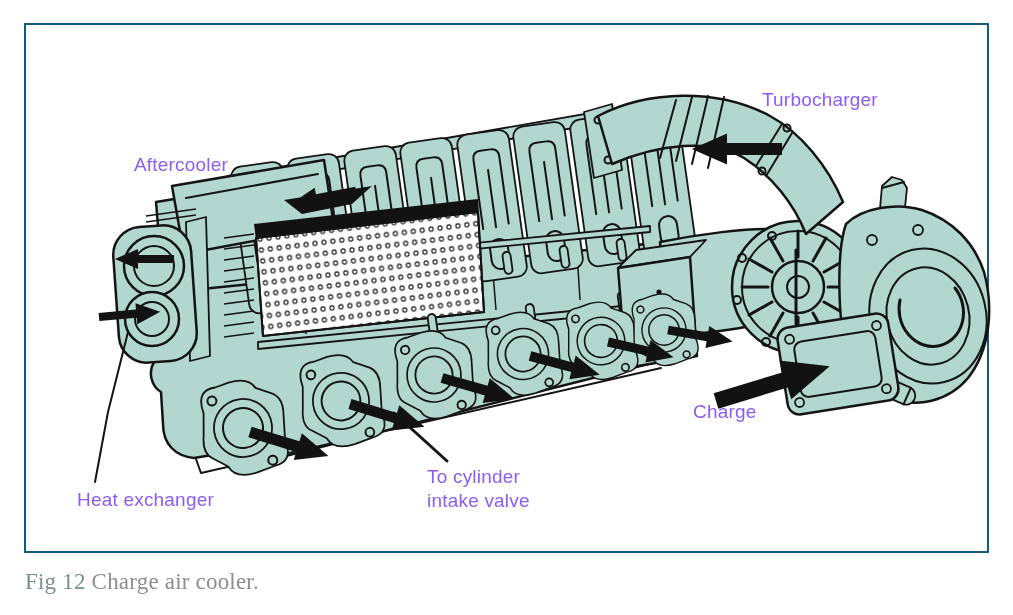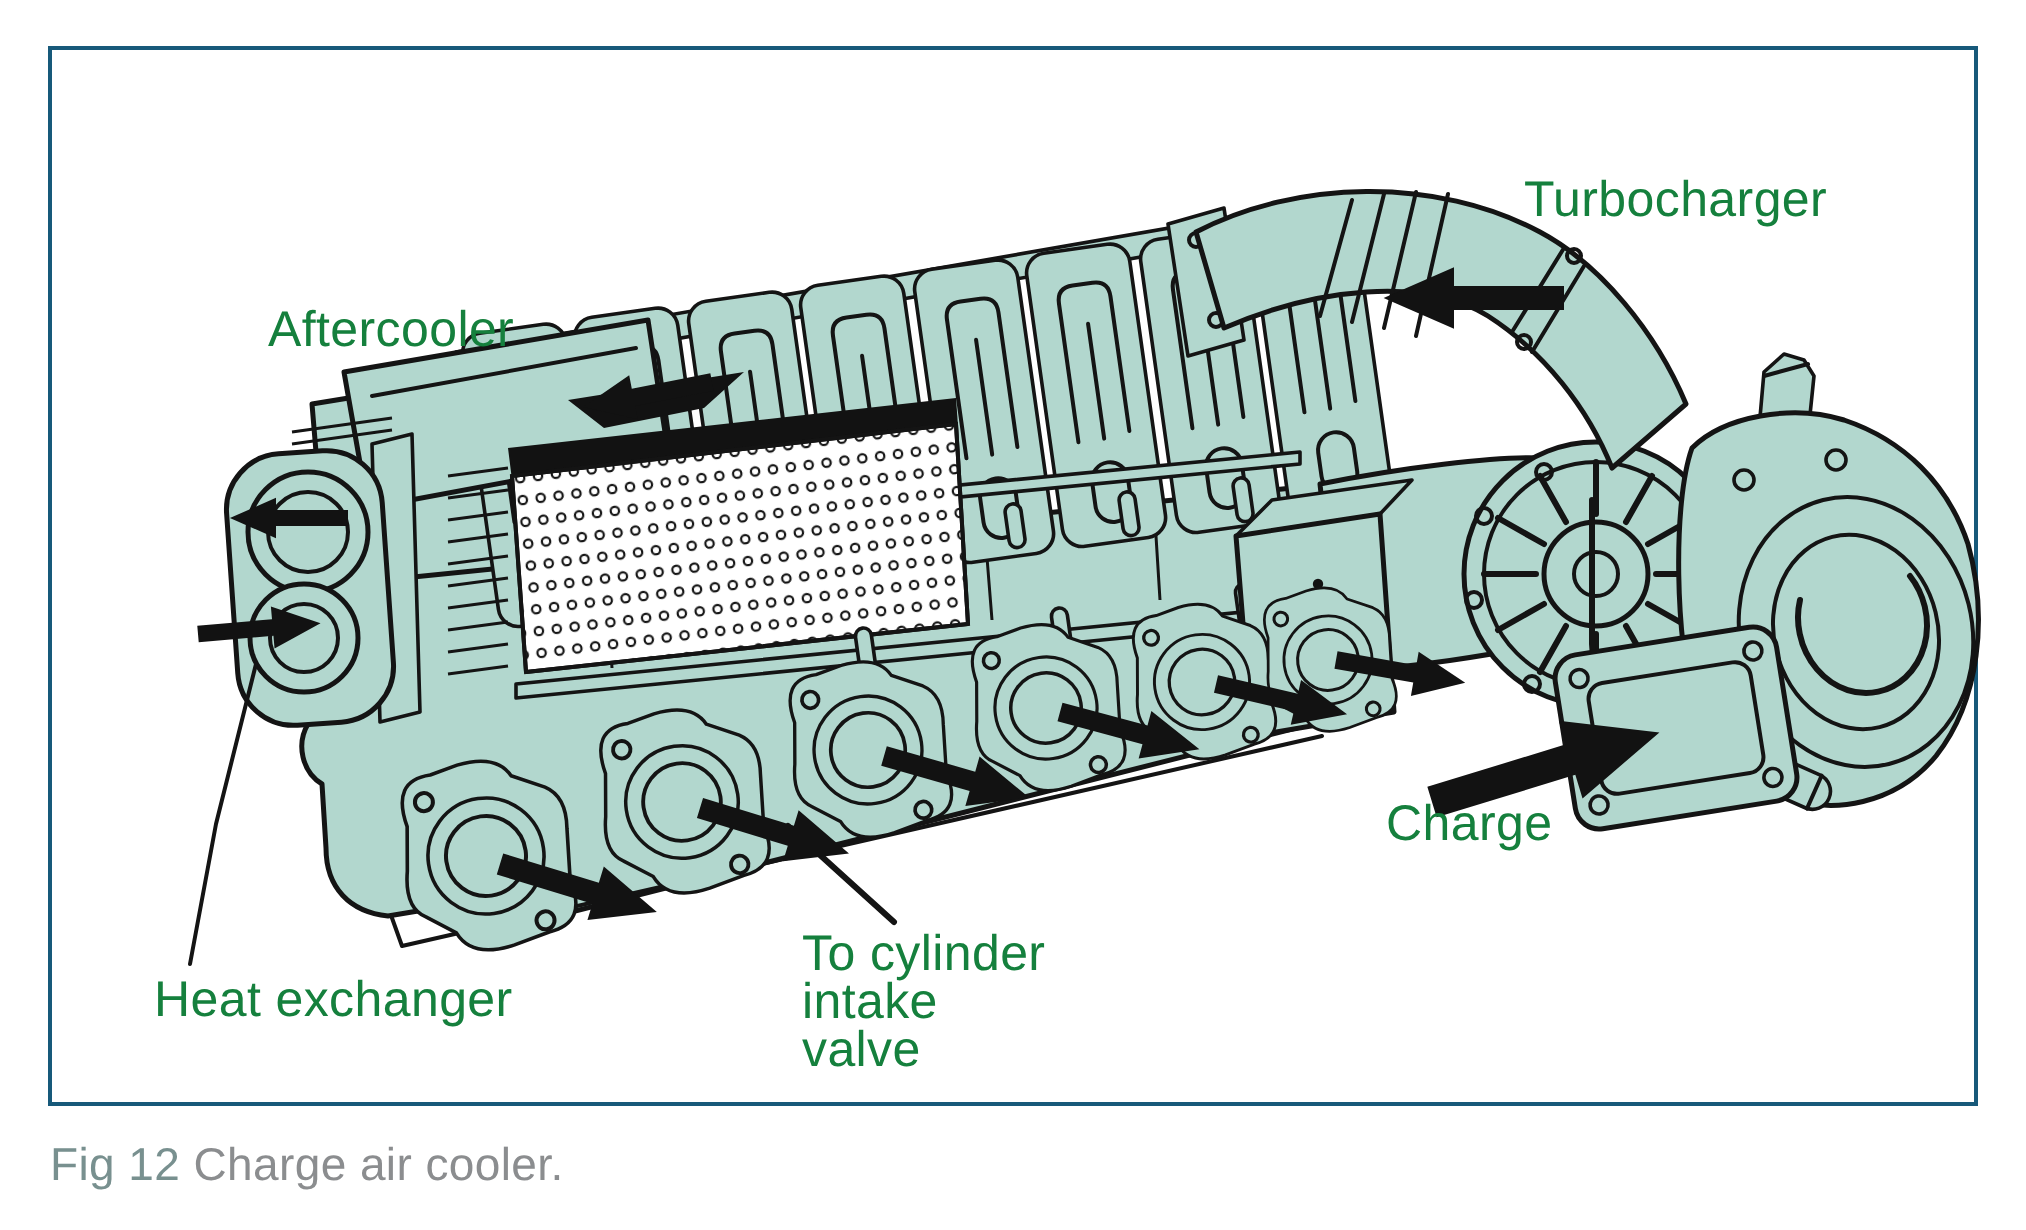--- a/index.html
+++ b/index.html
@@ -15,26 +15,26 @@
   
   .machine{fill:#b2d7ce;stroke:#141414;stroke-width:2.5;stroke-linejoin:round;stroke-linecap:round;}
   .machine2{fill:#b2d7ce;stroke:#141414;stroke-width:1.8;stroke-linejoin:round;stroke-linecap:round;}
   .white{fill:#ffffff;stroke:#141414;stroke-width:2;stroke-linejoin:round;}
   .blk{fill:#121212;stroke:none;}
   .ln{fill:none;stroke:#141414;stroke-width:2;stroke-linecap:round;stroke-linejoin:round;}
   .ln3{fill:none;stroke:#141414;stroke-width:3;stroke-linecap:round;}
   .thin{fill:none;stroke:#141414;stroke-width:1.5;}
   
   .diagram-label{
-    position:absolute;color:#15803d;font-size:25px;line-height:24px;
+    position:absolute;color:#8b5cf6;font-size:19px;line-height:24px;
     letter-spacing:.2px;white-space:nowrap;
   }
   .diagram-label.wrap{white-space:normal;width:132px;}
   .caption{
-    position:absolute;left:25px;top:569px;font-family:Liberation Sans, sans-serif;
+    position:absolute;left:25px;top:569px;font-family:Liberation Serif, serif;
     font-size:23px;letter-spacing:.2px;
   }
   .caption .c-fig{color:#78908f;}
   .caption .c-title{color:#8b8d8f;}
 </style>
 </head>
 <body>
 
 <div class="figure-frame"></div>
 
@@ -213,18 +213,18 @@
     <circle class="machine2" cx="882" cy="396" r="4.5"></circle>
   </g>
 
   <use href="#arrow" class="blk" transform="translate(716,401) rotate(-17) scale(1.45)"></use>
 </svg>
 
 <div class="diagram-label" style="left:134px;top:121px;margin-top:32px;">Aftercooler</div>
 <div class="diagram-label" style="left:762px;top:88px;">Turbocharger</div>
 <div class="diagram-label" style="left:693px;top:400px;">Charge</div>
 <div class="diagram-label" style="left:77px;top:488px;">Heat exchanger</div>
-<div class="diagram-label wrap" style="left:401px;top:465px;">To cylinder intake valve</div>
+<div class="diagram-label wrap" style="left:427px;top:465px;">To cylinder intake valve</div>
 
 <div class="caption">
   <span class="c-fig">Fig 12</span>
   <span class="c-title">Charge air cooler.</span>
 </div>
 
 </body></html>

